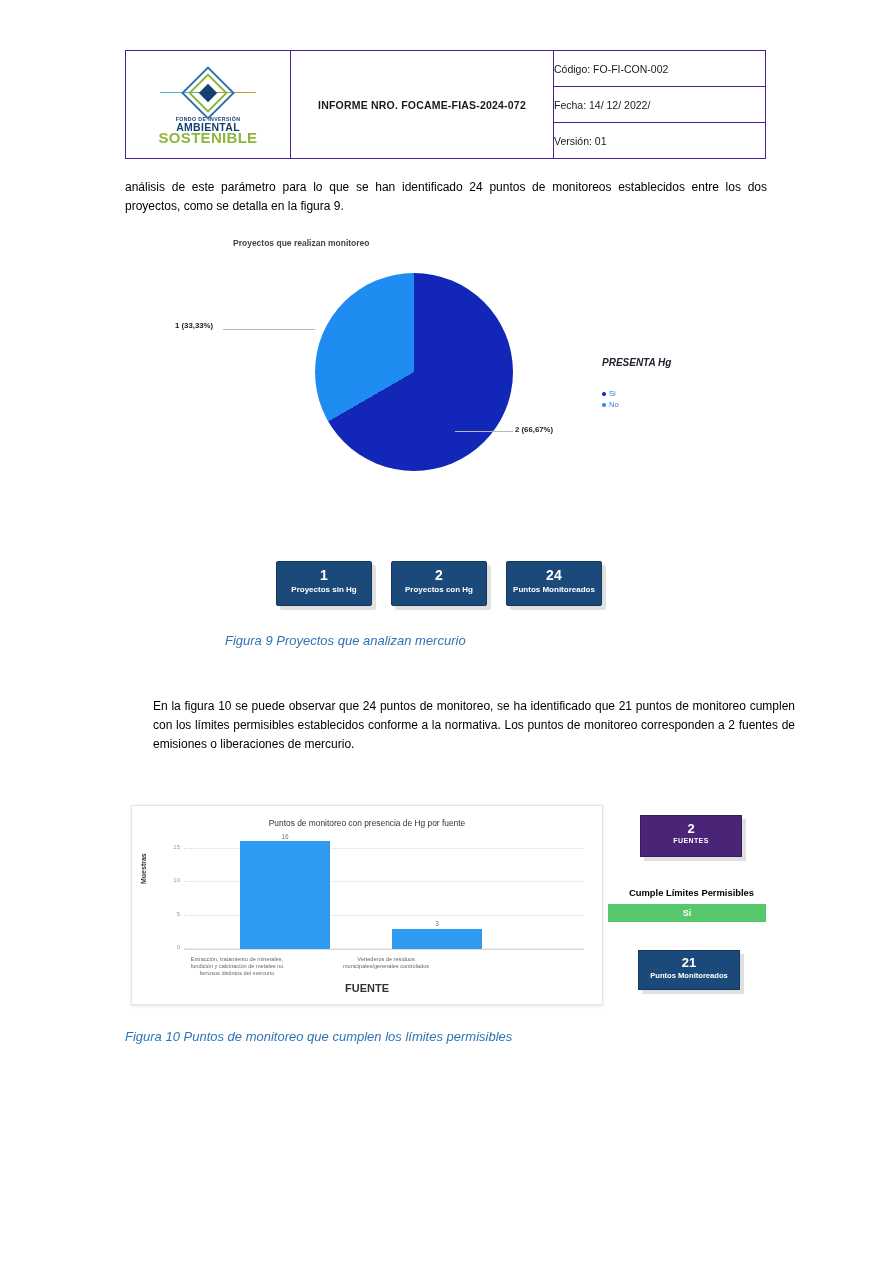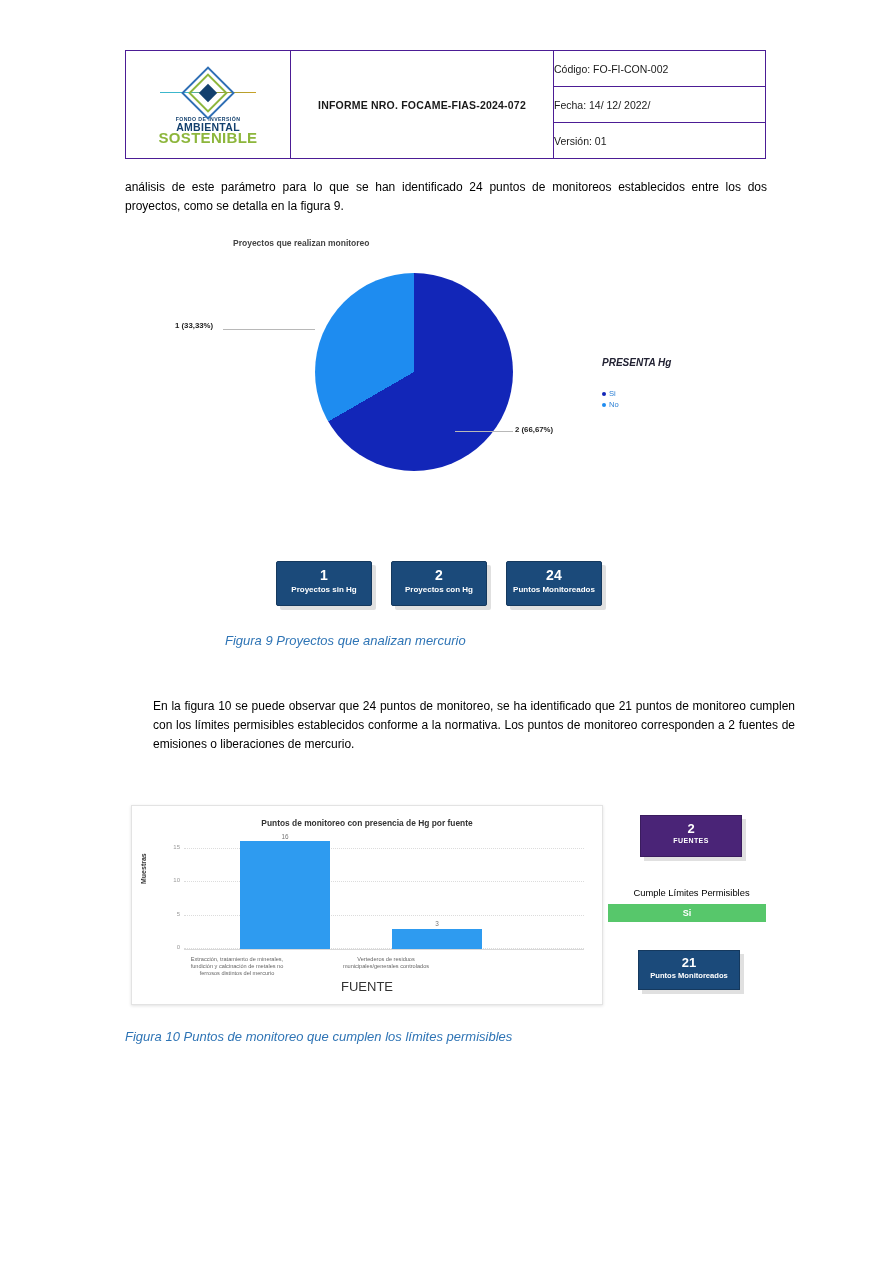--- a/index.html
+++ b/index.html
@@ -195,21 +195,21 @@
     background: #fff;
     border: 1px solid #e3e3e3;
     box-shadow: 0 1px 3px rgba(0,0,0,.12);
   }
   .chart-title {
     position: absolute;
     left: 0; right: 0;
     top: 12px;
     text-align: center;
     font-size: 8.4px;
-    font-weight: bold;
+    font-weight: normal;
     color: #333;
   }
   .plot {
     position: absolute;
     left: 52px;
     top: 28px;
     width: 400px;
     height: 115px;
     border-bottom: 1px solid #d9d9d9;
   }
@@ -244,22 +244,22 @@
     font-size: 5.6px;
     color: #666;
     text-align: center;
     line-height: 7px;
   }
   .axis-x-title {
     position: absolute;
     left: 0; right: 0;
     bottom: 10px;
     text-align: center;
-    font-size: 13px;
-    font-weight: normal;
+    font-size: 11px;
+    font-weight: bold;
     color: #333;
   }
   .axis-y-title {
     position: absolute;
     left: 8px;
     top: 78px;
     font-size: 7px;
     font-weight: bold;
     color: #333;
     transform: rotate(-90deg);
@@ -282,21 +282,21 @@
   .kpi-purple .num { font-size: 13px; font-weight: bold; margin-top: 5px;}
   .kpi-purple .cap { font-size: 7px; font-weight: bold; margin-top: 1px; letter-spacing: .4px;}
 
   .cumple-label {
     position: absolute;
     left: 489px;
     top: 87px;
     width: 155px;
     text-align: center;
     font-size: 9.4px;
-    font-weight: normal;
+    font-weight: bold;
     color: #000;
   }
   .cumple-bar {
     position: absolute;
     left: 483px;
     top: 104px;
     width: 158px;
     height: 18px;
     background: #57c76b;
     color: #fff;

